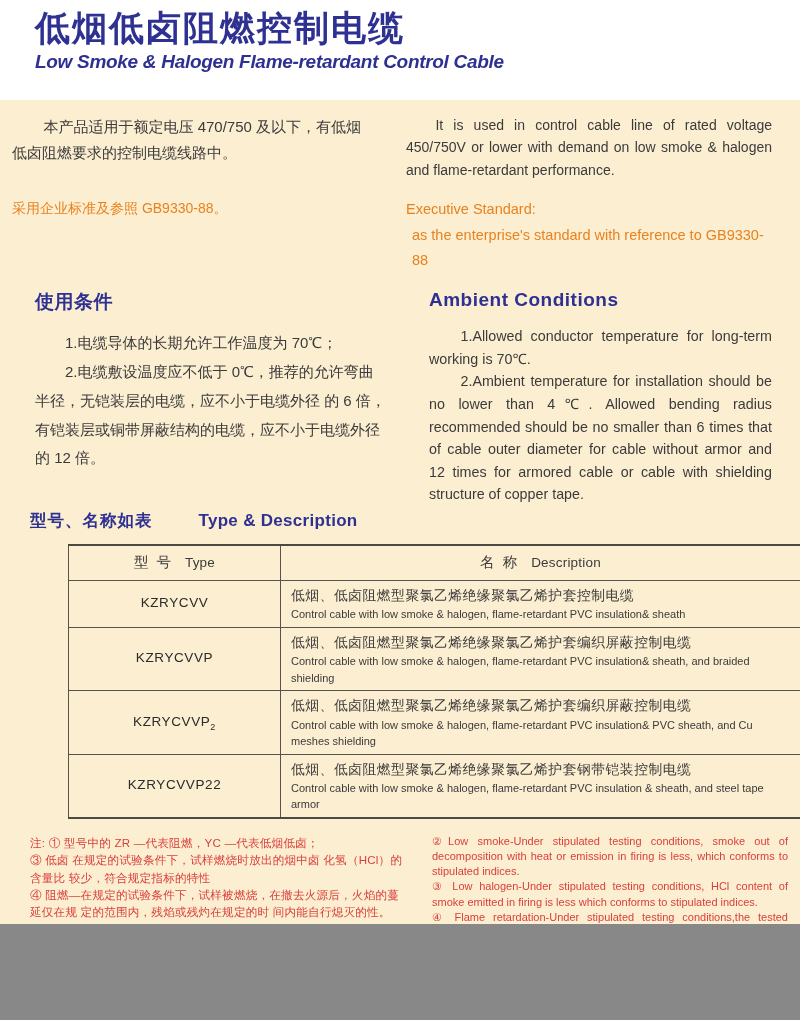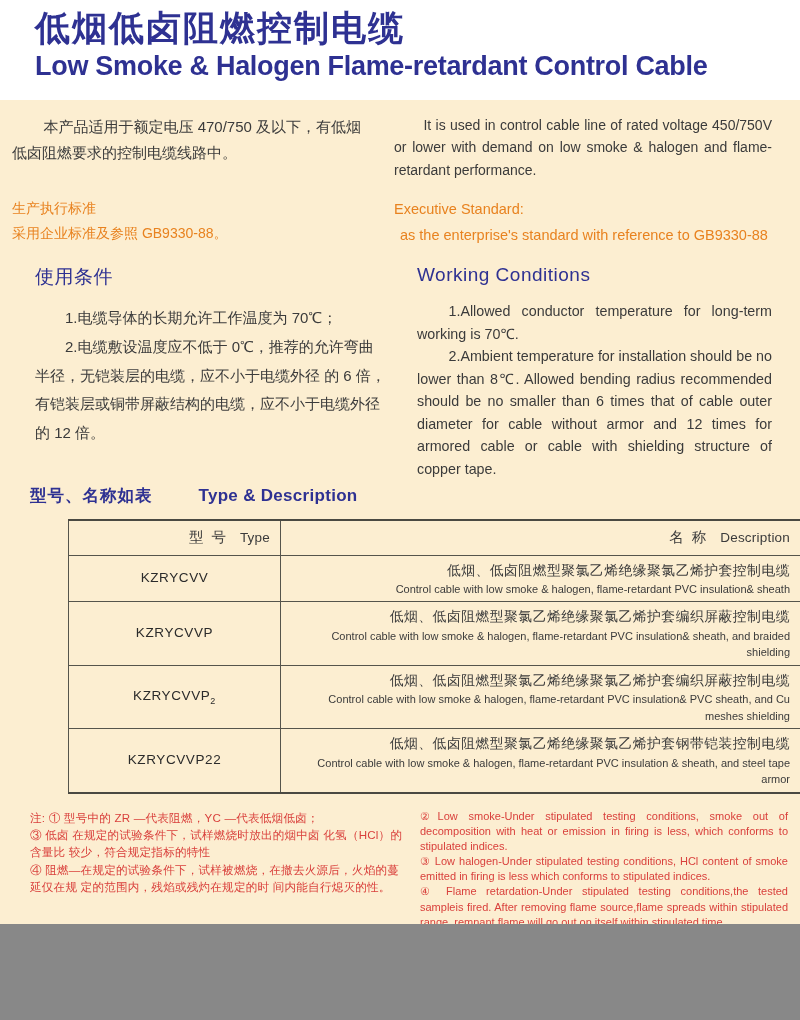--- a/index.html
+++ b/index.html
@@ -2,62 +2,62 @@
 <html><head>
 <meta charset="utf-8">
 <style>
   html,body{margin:0;padding:0;}
   body{font-family:"Liberation Sans", sans-serif; background:#888;}
   .page{position:relative;width:800px;height:924px;margin:0 auto;background:#FCEED1;overflow:hidden;}
 
   
   .titlebar{background:#FFFFFF;height:100px;padding:6px 0 0 35px;box-sizing:border-box;}
   .title-cn{margin:0;font-size:35px;font-weight:900;letter-spacing:2px;color:#2E3192;line-height:1.25;}
-  .title-en{margin:2px 0 0 0;font-size:27px;font-weight:bold;color:#2E3192;letter-spacing:-0.3px;line-height:1.1;}
+  .title-en{margin:2px 0 0 0;font-size:19px;font-weight:bold;font-style:italic;color:#2E3192;letter-spacing:-0.3px;line-height:1.1;}
 
   
   .cols{display:flex;padding:0 28px 0 35px;box-sizing:border-box;gap:30px;}
   .col-l{width:352px;flex:none;}
-  .col-r{flex:1;min-width:0;}
+  .col-r{flex:1;min-width:0;margin-left:12px;}
 
   .cn-text{font-size:15px;color:#3B3B3B;line-height:1.72;}
   .en-text{font-size:14px;color:#3B3B3B;line-height:1.6;text-align:justify;}
   p.indent{ text-indent:2.1em;margin:0;}
 
   .intro-row{padding-top:14px;padding-left:12px;}
 
   .standard{color:#E8821F;font-size:14px;line-height:1.8;}
   .standard-l{margin-top:30px;}
   .standard-r{margin-top:16px;font-size:14.5px;line-height:1.75;}
   .standard-r .std-body{padding-left:6px;}
 
   
   .conditions-row{margin-top:16px;}
-  .sec-heading{margin:0 0 14px 0;font-size:19px;font-weight:normal;color:#2E3192;letter-spacing:0.5px;}
+  .sec-heading{margin:0 0 14px 0;font-size:19px;font-weight:bold;color:#2E3192;letter-spacing:0.5px;}
   .cond-cn p{font-size:15px;color:#3B3B3B;line-height:1.92;text-indent:2em;margin:0;}
   .cond-en p{font-size:14.3px;color:#3B3B3B;line-height:1.58;text-align:justify;text-indent:2.2em;margin:0;}
 
   
   .type-heading{margin:4px 0 12px 30px;}
   .type-heading .th-cn{font-size:16.5px;font-weight:bold;color:#2E3192;letter-spacing:1px;}
   .type-heading .th-en{font-size:17px;font-weight:bold;color:#2E3192;margin-left:46px;letter-spacing:0.3px;}
 
   table.spec{border-collapse:collapse;margin-left:68px;width:732px;table-layout:fixed;}
   table.spec col.c1{width:212px;}
   table.spec tr{border-bottom:1px solid #55544C;}
   table.spec tr.head-row{border-top:2px solid #4A4942;border-bottom:1px solid #55544C;}
   table.spec tr.t-row:last-child{border-bottom:2px solid #4A4942;}
   table.spec td,table.spec th{border-left:1px solid #55544C;padding:4px 10px;vertical-align:middle;font-weight:normal;}
   table.spec td:last-child,table.spec th:last-child{border-right:none;}
-  th.h-cell{text-align:right;height:26px;}
+  th.h-cell{text-align:center;height:26px;}
   .h-cn{font-size:14.5px;color:#3B3B3B;letter-spacing:2px;}
   .h-en{font-size:13.5px;color:#3B3B3B;margin-left:12px;letter-spacing:0.2px;}
   td.td-type{text-align:center;font-size:13.5px;color:#2B2B2B;font-weight:bold;letter-spacing:0.6px;}
   td.td-type sub{font-size:9px;}
-  td.td-desc{padding:7px 12px 7px 14px;text-align:right;}
+  td.td-desc{padding:7px 12px 7px 14px;}
   .desc-cn{font-size:13.8px;color:#3B3B3B;line-height:1.55;letter-spacing:0.5px;}
   .desc-en{font-size:11px;color:#3B3B3B;line-height:1.5;}
 
   
   .notes-row{margin-top:15px;padding:0 12px 0 30px;gap:12px;}
   .notes-row .col-l{width:378px;}
   .notes-cn p{margin:0;font-size:11.6px;color:#D9403C;line-height:1.5;letter-spacing:0.2px;}
   .notes-en p{margin:0;font-size:11px;color:#D9403C;line-height:1.38;text-align:justify;}
 </style>
 </head>
@@ -67,21 +67,20 @@
 
   <header class="titlebar">
     <h1 class="title-cn">低烟低卤阻燃控制电缆</h1>
     <h2 class="title-en">Low Smoke &amp; Halogen Flame-retardant Control Cable</h2>
   </header>
 
   <div class="cols intro-row">
     <div class="col-l">
       <p class="cn-text indent">本产品适用于额定电压 470/750 及以下，有低烟低卤阻燃要求的控制电缆线路中。</p>
       <div class="standard standard-l">
-        <div class="std-title">生产执行标准</div>
         <div class="std-body">采用企业标准及参照 GB9330-88。</div>
       </div>
     </div>
     <div class="col-r">
       <p class="en-text indent">It is used in control cable line of rated voltage 450/750V or lower with demand on low smoke &amp; halogen and flame-retardant performance.</p>
       <div class="standard standard-r">
         <div class="std-title">Executive Standard:</div>
         <div class="std-body">as the enterprise's standard with reference to GB9330-88</div>
       </div>
     </div>
@@ -90,25 +89,25 @@
   <div class="cols conditions-row">
     <div class="col-l cond-cn">
       <h3 class="sec-heading">使用条件</h3>
       <div>
   <p>1.电缆导体的长期允许工作温度为 70℃；</p>
 
   <p>2.电缆敷设温度应不低于 0℃，推荐的允许弯曲半径，无铠装层的电缆，应不小于电缆外径 的 6 倍，有铠装层或铜带屏蔽结构的电缆，应不小于电缆外径的 12 倍。</p>
 </div>
     </div>
     <div class="col-r cond-en">
-      <h3 class="sec-heading">Working Conditions</h3>
+      <h3 class="sec-heading">Ambient Conditions</h3>
       <div>
   <p>1.Allowed conductor temperature for long-term working is 70℃.</p>
 
-  <p>2.Ambient temperature for installation should be no lower than 8℃. Allowed bending radius recommended should be no smaller than 6 times that of cable outer diameter for cable without armor and 12 times for armored cable or cable with shielding structure of copper tape.</p>
+  <p>2.Ambient temperature for installation should be no lower than 4℃. Allowed bending radius recommended should be no smaller than 6 times that of cable outer diameter for cable without armor and 12 times for armored cable or cable with shielding structure of copper tape.</p>
 </div>
     </div>
   </div>
 
   <div class="type-heading">
     <span class="th-cn">型号、名称如表</span><span class="th-en">Type &amp; Description</span>
   </div>
 
   <table class="spec">
     <colgroup>

